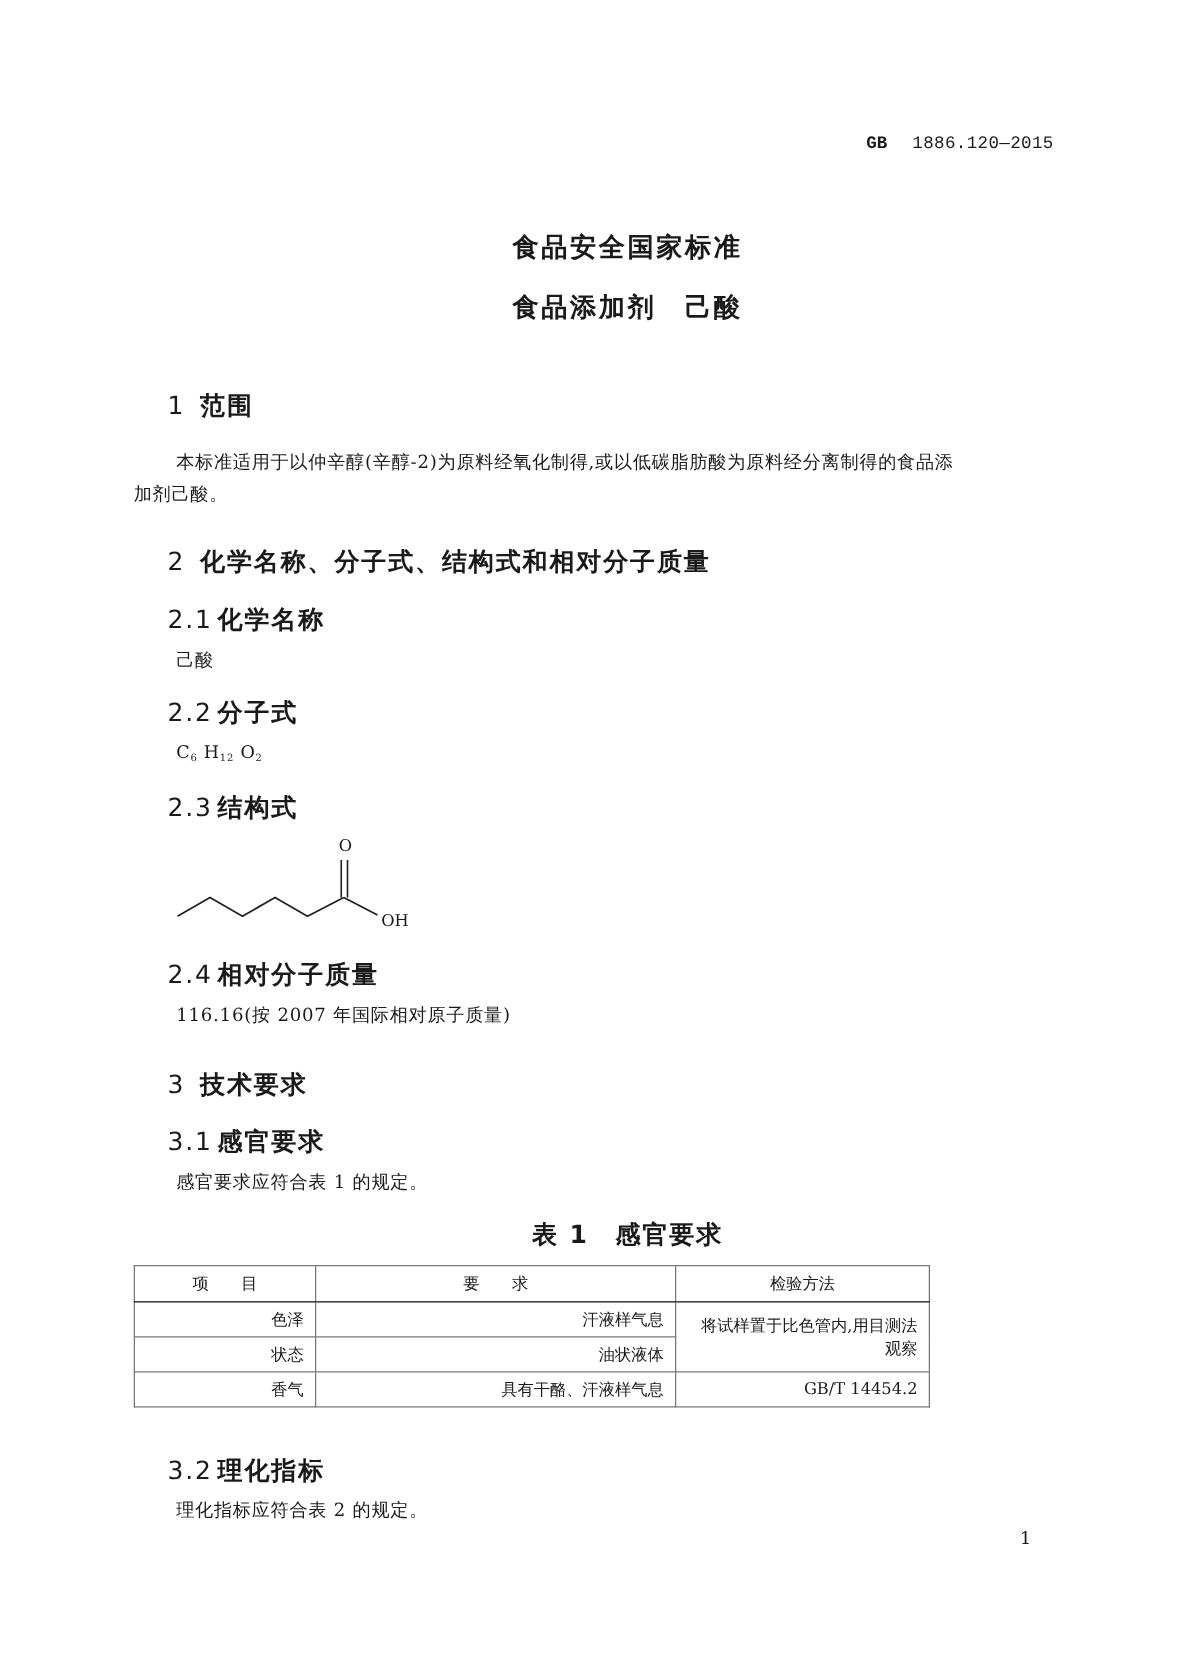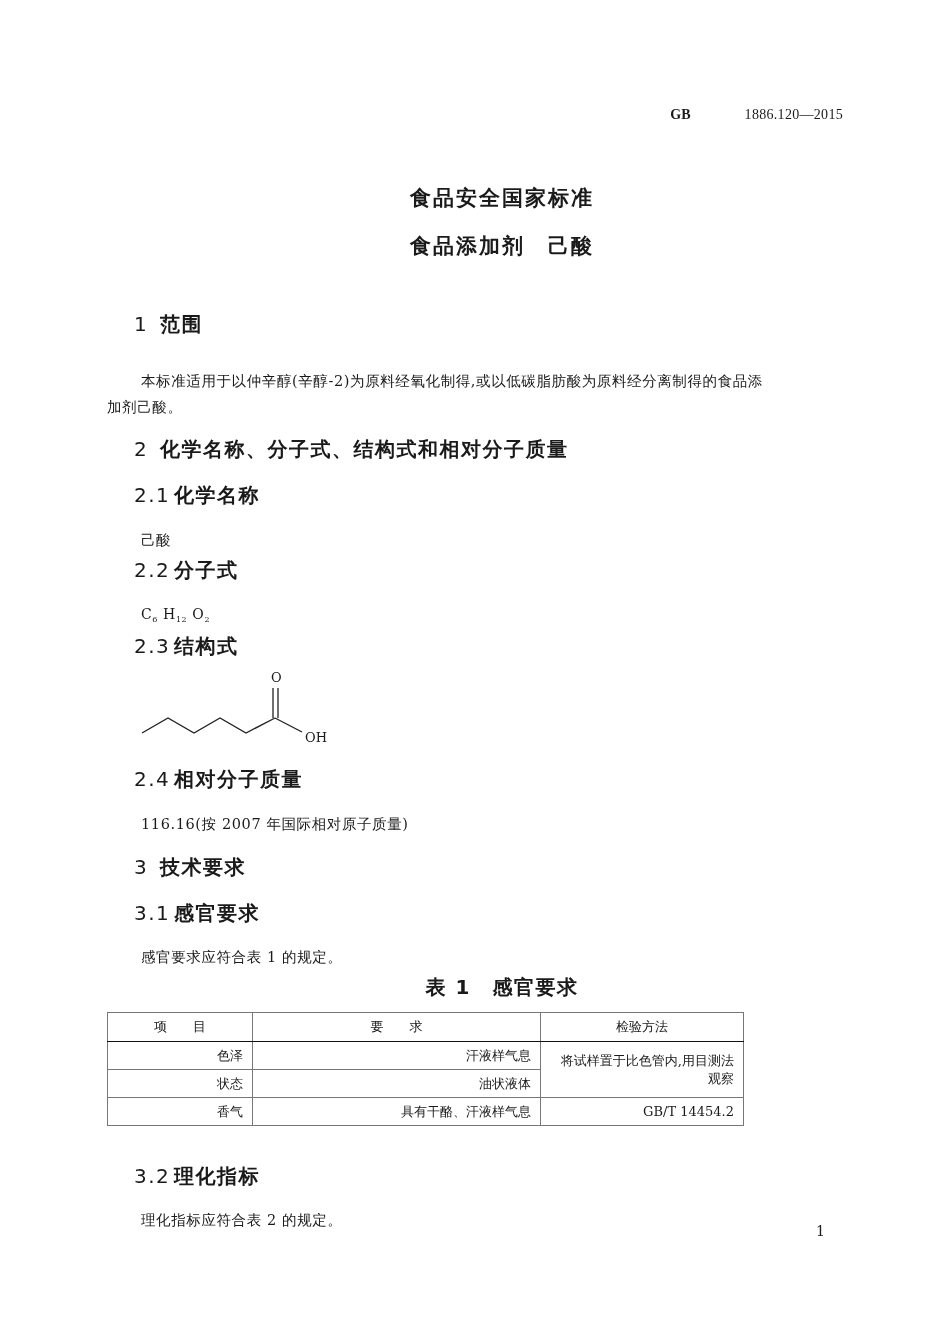--- a/index.html
+++ b/index.html
@@ -2,27 +2,27 @@
 <html><head>
 <meta charset="utf-8">
 <style>
   html, body { margin: 0; padding: 0; background: #ffffff; }
   body { width: 950px; height: 1344px; position: relative; overflow: hidden; color: #1a1a1a;
          font-family: "DejaVu Serif", "Liberation Serif", serif; }
   .abs { position: absolute; white-space: nowrap; }
   .sans { font-family: "DejaVu Sans", "Liberation Sans", sans-serif; margin-left: 27px; }
   .serif { font-family: "DejaVu Serif", "Liberation Serif", serif; }
   .std-num { right: 107px; top: 106px; font-size: 14px; }
-  .std-num .gb { font-weight: bold; font-family: Liberation Serif, serif; margin-right: 6px; }
-  .std-num .num { font-family: Liberation Serif, serif; letter-spacing: 0.3px; margin-left: 48px; }
+  .std-num .gb { font-weight: bold; font-family: Liberation Mono, monospace; margin-right: 20px; }
+  .std-num .num { font-family: Liberation Mono, monospace; letter-spacing: 0.3px; }
   .title { left: 0; width: 950px; text-align: center; font-size: 21px; font-weight: bold; letter-spacing: 2px; }
   .h1 { left: 107px; font-size: 20px; font-weight: bold; letter-spacing: 1.5px; }
   .h1 .no { display: inline-block; width: 26px; font-weight: normal; }
   .h2 .no { display: inline-block; width: 40px; font-weight: normal; }
-  .para { font-size: 14.5px; letter-spacing: 0.6px; margin-top: 12px; }
+  .para { font-size: 14.5px; letter-spacing: 0.6px; }
   .sub { font-size: 8px; vertical-align: -3px; }
   table.sens { position: absolute; left: 107px; top: 1012px; width: 637px; border-collapse: collapse;
                font-size: 13px; border: 1.5px solid #111; }
   table.sens td, table.sens th { border: 1px solid #777; padding: 0 9px; height: 27px; text-align: right; font-weight: normal; }
   table.sens th { text-align: center; height: 28px; border-bottom: 1.5px solid #111; }
   table.sens .c1 { width: 126px; }
   table.sens .c2 { width: 269px; }
   table.sens tr.last td { border-top: 1.5px solid #444; }
   .pageno { right: 125px; top: 1223px; font-size: 14px; }
 </style>

